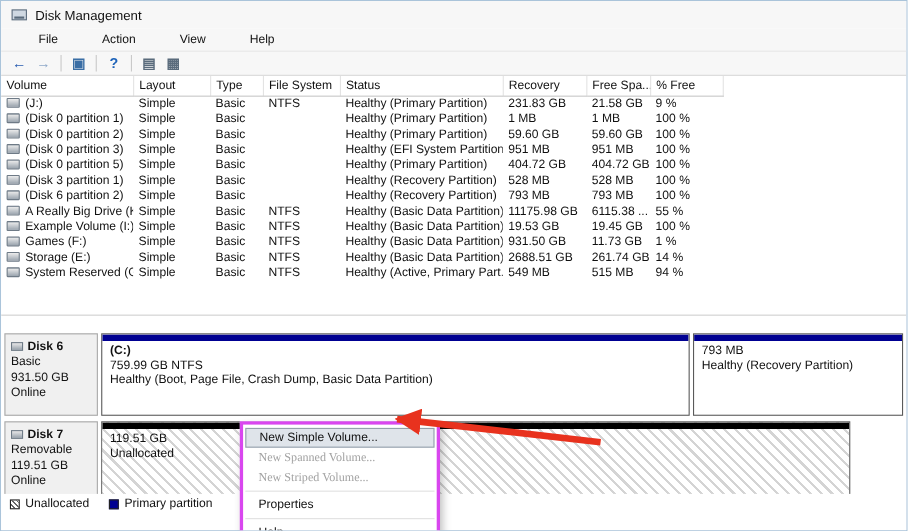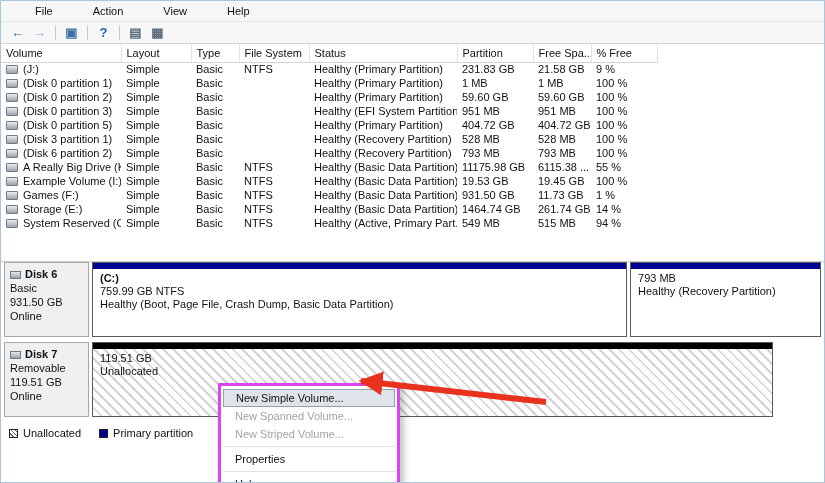--- a/index.html
+++ b/index.html
@@ -24,21 +24,21 @@
   .vtable th { font-weight:400; text-align:left; padding:2px 5px; height:18px;
                border-right:1px solid #e3e3e3; border-bottom:1px solid #d5d5d5;
                white-space:nowrap; overflow:hidden; }
   .vtable th:last-child { border-right:none; }
   .vtable td { padding:0 5px; height:14px; white-space:nowrap; overflow:hidden; }
   .drive-ico { display:inline-block; width:12px; height:9px; margin-right:5px;
                background:linear-gradient(#ececec,#9aa4ae); border:1px solid #6e7a86;
                border-radius:1px; vertical-align:-1px; }
 
   
-  .graphical-view { height:163px; flex:0 0 163px; border-top:1px solid #cfcfcf; padding:0 3px 0 3px; background:#fff; }
+  .graphical-view { height:163px; flex:0 0 163px; border-top:1px solid #cfcfcf; padding:16px 3px 0 3px; background:#fff; }
   .disk-row { display:flex; height:75px; margin-bottom:5px; }
   .disk-label { width:85px; flex:0 0 85px; border:1px solid #a8a8a8; background:#f0f0f0;
                 padding:4px 5px; line-height:14px; cursor:default; }
   .dl-name { font-weight:700; }
   .disk-glyph { display:inline-block; width:11px; height:8px; margin-right:4px;
                 background:linear-gradient(#e8e8e8,#97a1ab); border:1px solid #6e7a86; vertical-align:-1px; }
   .disk-parts { flex:1; display:flex; gap:3px; margin-left:3px; }
   .partition { border:1px solid #5a5a5a; display:flex; flex-direction:column; overflow:hidden; }
   .strip { height:6px; flex:0 0 6px; }
   .pbody { flex:1; padding:3px 7px; line-height:13px; }
@@ -52,31 +52,40 @@
   .swatch { width:9px; height:9px; border:1px solid #222; margin-right:5px; }
   .swatch.unallocated { background:repeating-linear-gradient(45deg,#fff 0 2px,#666 2px 3px); }
   .filler { flex:1; background:#fff; }
 
   
   .context-menu { position:absolute; left:217px; top:382px; width:182px; background:#fff;
                   border:3px solid #d946ef; box-shadow:3px 4px 8px rgba(0,0,0,.28);
                   padding:3px 0; z-index:20; }
   .cm-item { height:18px; line-height:18px; padding:0 14px; white-space:nowrap; cursor:default; }
   .cm-item.highlighted { background:#dfe4ea; border:1px solid #94a0ac; margin:0 2px; padding:0 12px; height:18px; line-height:16px; }
-  .cm-item.disabled { color:#a3a3a3; }
+  .cm-item.disabled { color:#a3a3a3;font-family:Liberation Serif, serif; }
   .menu-sep { height:1px; background:#e0e0e0; margin:3px 2px; }
 
   
   .arrow-overlay { position:absolute; left:330px; top:363px; width:230px; height:50px; z-index:30; pointer-events:none; }
 </style>
 </head>
 <body>
 
 <div class="window">
 
+  <div class="titlebar">
+    <span style="display:inline-flex;">
+      <svg width="15" height="13" aria-hidden="true">
+        <rect x="1" y="2" width="13" height="9" fill="#cfd8e2" stroke="#5a6b7c"></rect>
+        <rect x="3" y="8" width="9" height="2" fill="#5a6b7c"></rect>
+      </svg>
+    </span>
+    <span class="title-text">Disk Management</span>
+  </div>
 
   <div class="menubar">
       <span class="menu-btn">File</span>
       <span class="menu-btn">Action</span>
       <span class="menu-btn">View</span>
       <span class="menu-btn">Help</span>
     </div>
 
   <div class="toolbar">
       <span class="tb-icon" style="color: rgb(42, 93, 176);">←</span>
@@ -103,21 +112,21 @@
           <col style="width:66px">
           <col>
       </colgroup>
       <thead>
           <tr>
             <th>Volume</th>
             <th>Layout</th>
             <th>Type</th>
             <th>File System</th>
             <th>Status</th>
-            <th>Partition</th>
+            <th>Recovery</th>
             <th>Free Spa...</th>
             <th>% Free</th>
             <th></th>
           </tr>
         </thead>
       <tbody>
           <tr>
             <td><span class="drive-ico"></span><span>(J:)</span></td>
             <td>Simple</td>
             <td>Basic</td>
@@ -226,21 +235,21 @@
             <td>11.73 GB</td>
             <td>1 %</td>
             <td></td>
           </tr>
           <tr>
             <td><span class="drive-ico"></span><span>Storage (E:)</span></td>
             <td>Simple</td>
             <td>Basic</td>
             <td>NTFS</td>
             <td>Healthy (Basic Data Partition)</td>
-            <td>1464.74 GB</td>
+            <td>2688.51 GB</td>
             <td>261.74 GB</td>
             <td>14 %</td>
             <td></td>
           </tr>
           <tr>
             <td><span class="drive-ico"></span><span>System Reserved (G:)</span></td>
             <td>Simple</td>
             <td>Basic</td>
             <td>NTFS</td>
             <td>Healthy (Active, Primary Part...</td>

